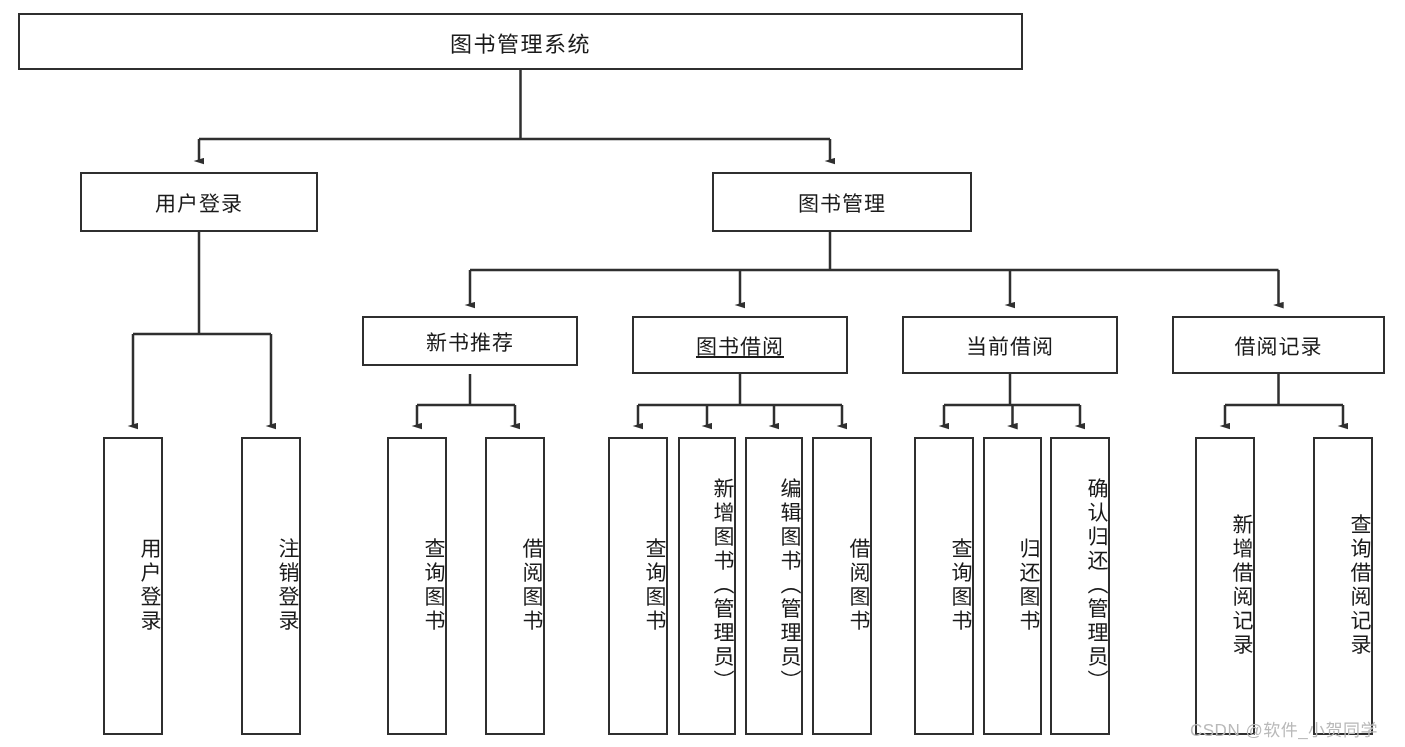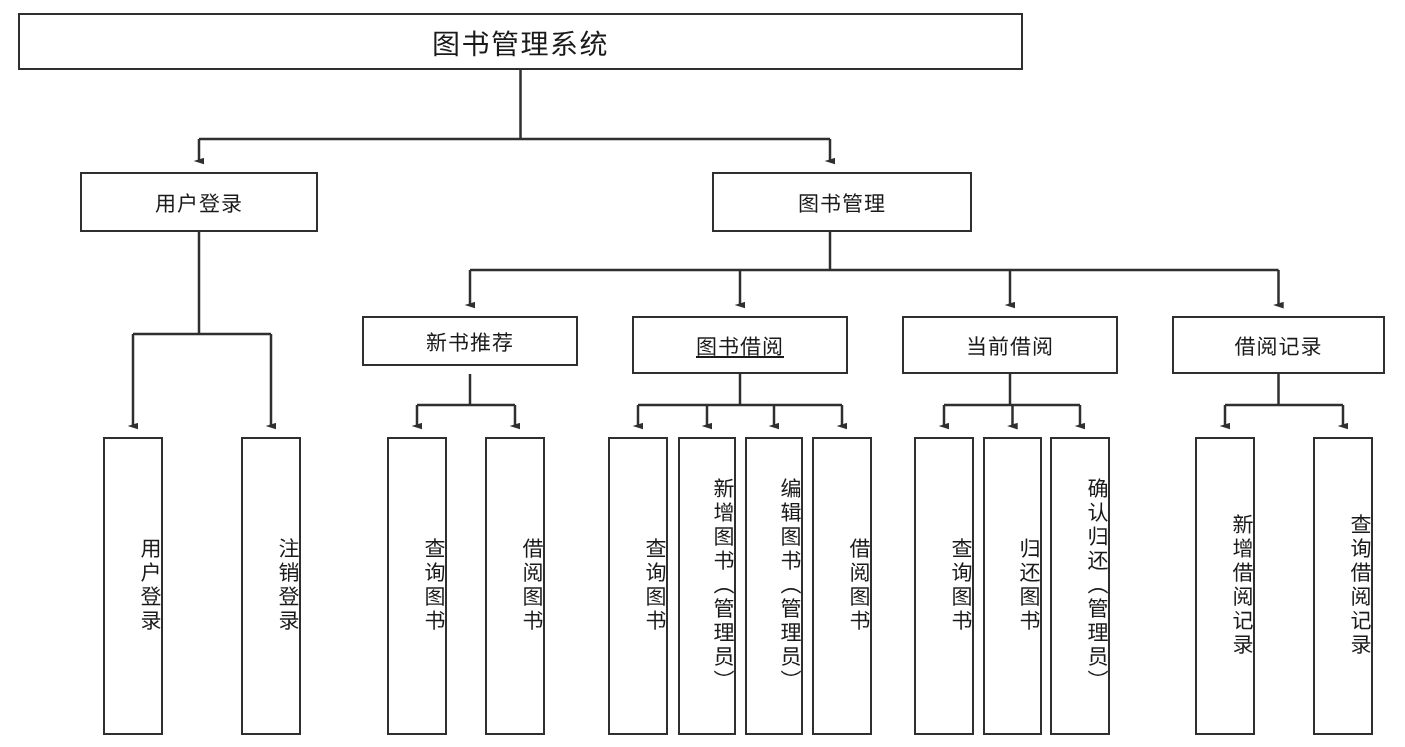--- a/index.html
+++ b/index.html
@@ -34,21 +34,21 @@
     display: flex;
     align-items: center;
     justify-content: center;
     color: #1a1a1a;
   }
   .node.horiz {
     font-size: 21px;
     letter-spacing: 1px;
   }
   .node.root {
-    font-size: 28px;
+    font-size: 22px;
     letter-spacing: 1.5px;
   }
   .node.vert {
     writing-mode: vertical-rl;
     text-orientation: upright;
     font-size: 21px;
     letter-spacing: 3px;
     line-height: 1.1;
     padding-top: 6px;
     padding-bottom: 6px;
@@ -171,13 +171,14 @@
         <span class="label">确认归还（管理员）</span>
       </div>
       <div class="node vert" style="left: 1195px; top: 437px; width: 60px; height: 298px;">
         <span class="label">新增借阅记录</span>
       </div>
       <div class="node vert" style="left: 1313px; top: 437px; width: 60px; height: 298px;">
         <span class="label">查询借阅记录</span>
       </div>
     </div>
 
+  <div class="watermark" style="left: 1190px; top: 716px; color: rgb(185, 185, 185);">CSDN @软件_小贺同学</div>
 </div>
 
 </body></html>

